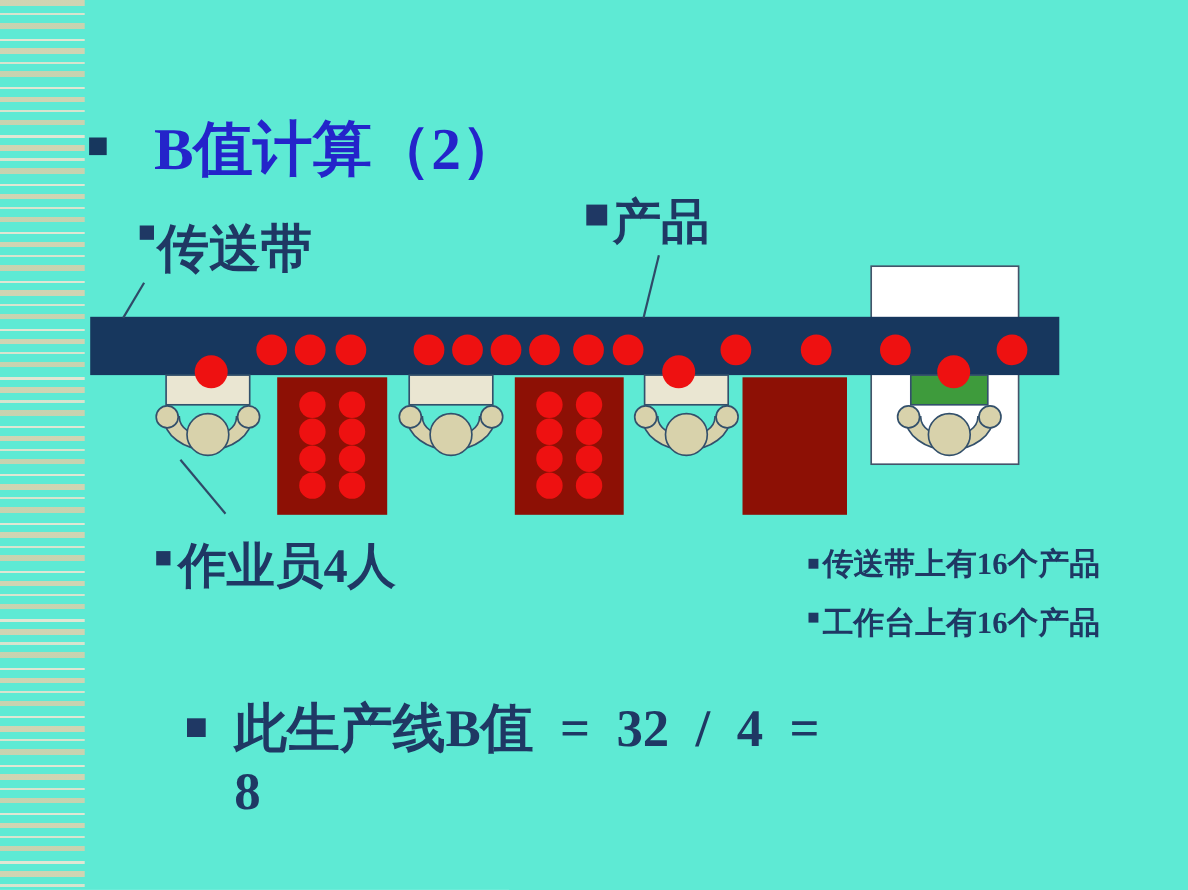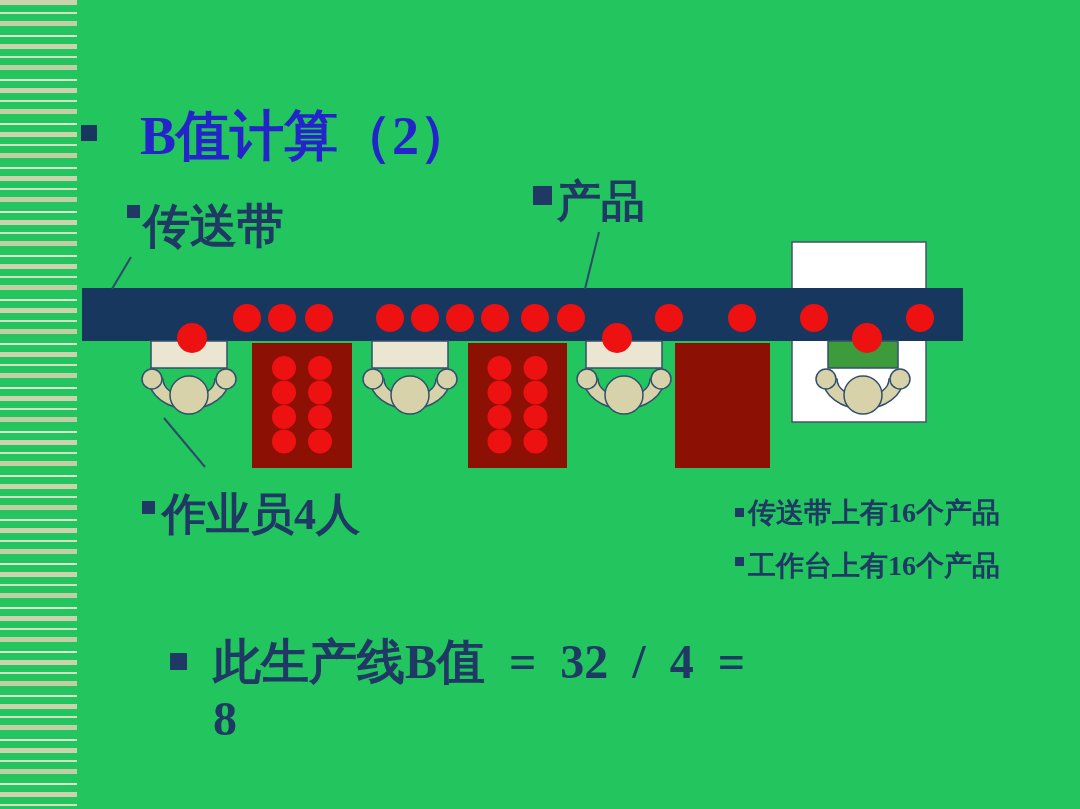--- a/index.html
+++ b/index.html
@@ -1,17 +1,17 @@
 <!DOCTYPE html>
 <html><head>
 <meta charset="utf-8">
 <style>
   html,body{margin:0;padding:0;}
   body{width:1080px;height:809px;overflow:hidden;background:#fff;}
-  .slide{position:relative;width:1080px;height:809px;background:#22c55e;}
+  .slide{position:relative;width:1080px;height:809px;background:#5eead4;}
   .stripe{position:absolute;left:0;top:0;width:77px;height:809px;
     background:
       repeating-linear-gradient(180deg,
         rgba(214,211,177,.95) 0px, rgba(214,211,177,.95) 5px,
         rgba(255,255,255,0) 5px,  rgba(255,255,255,0) 12px,
         rgba(229,227,205,.9) 12px, rgba(229,227,205,.9) 14px,
         rgba(255,255,255,0) 14px, rgba(255,255,255,0) 21px,
         rgba(211,208,172,.9) 21px, rgba(211,208,172,.9) 26px,
         rgba(255,255,255,0) 26px, rgba(255,255,255,0) 35px,
         rgba(232,230,211,.95) 35px, rgba(232,230,211,.95) 37px,

